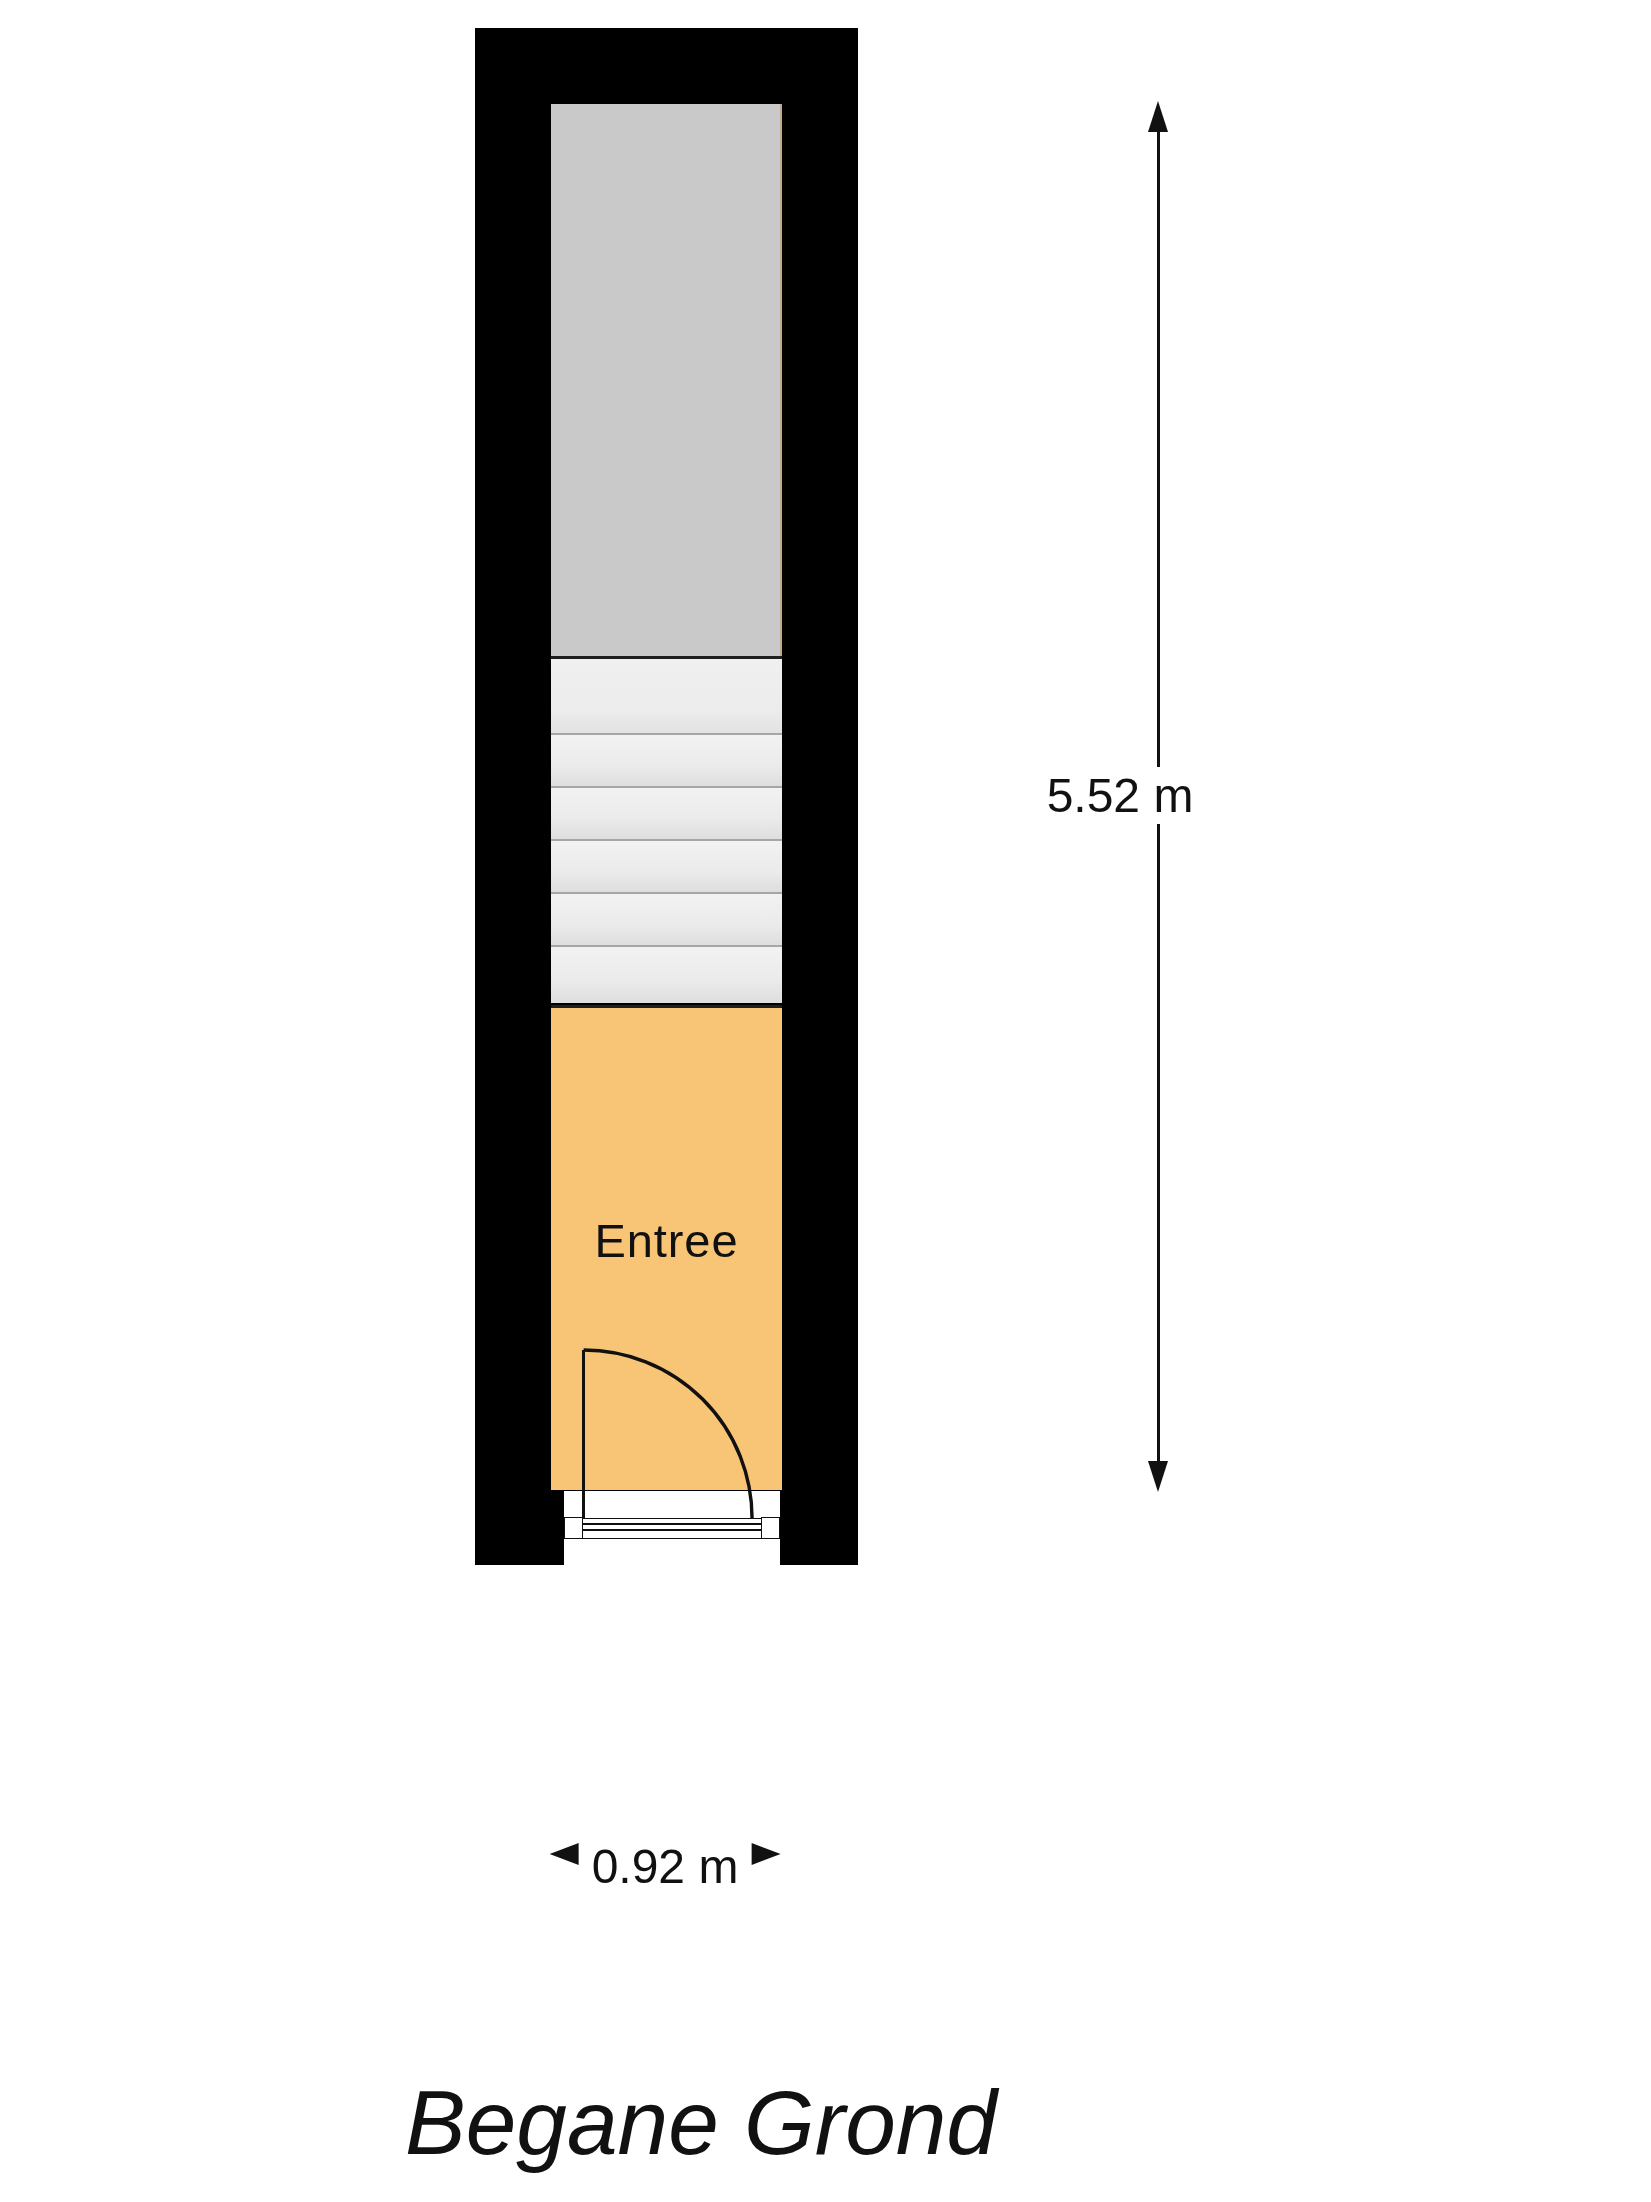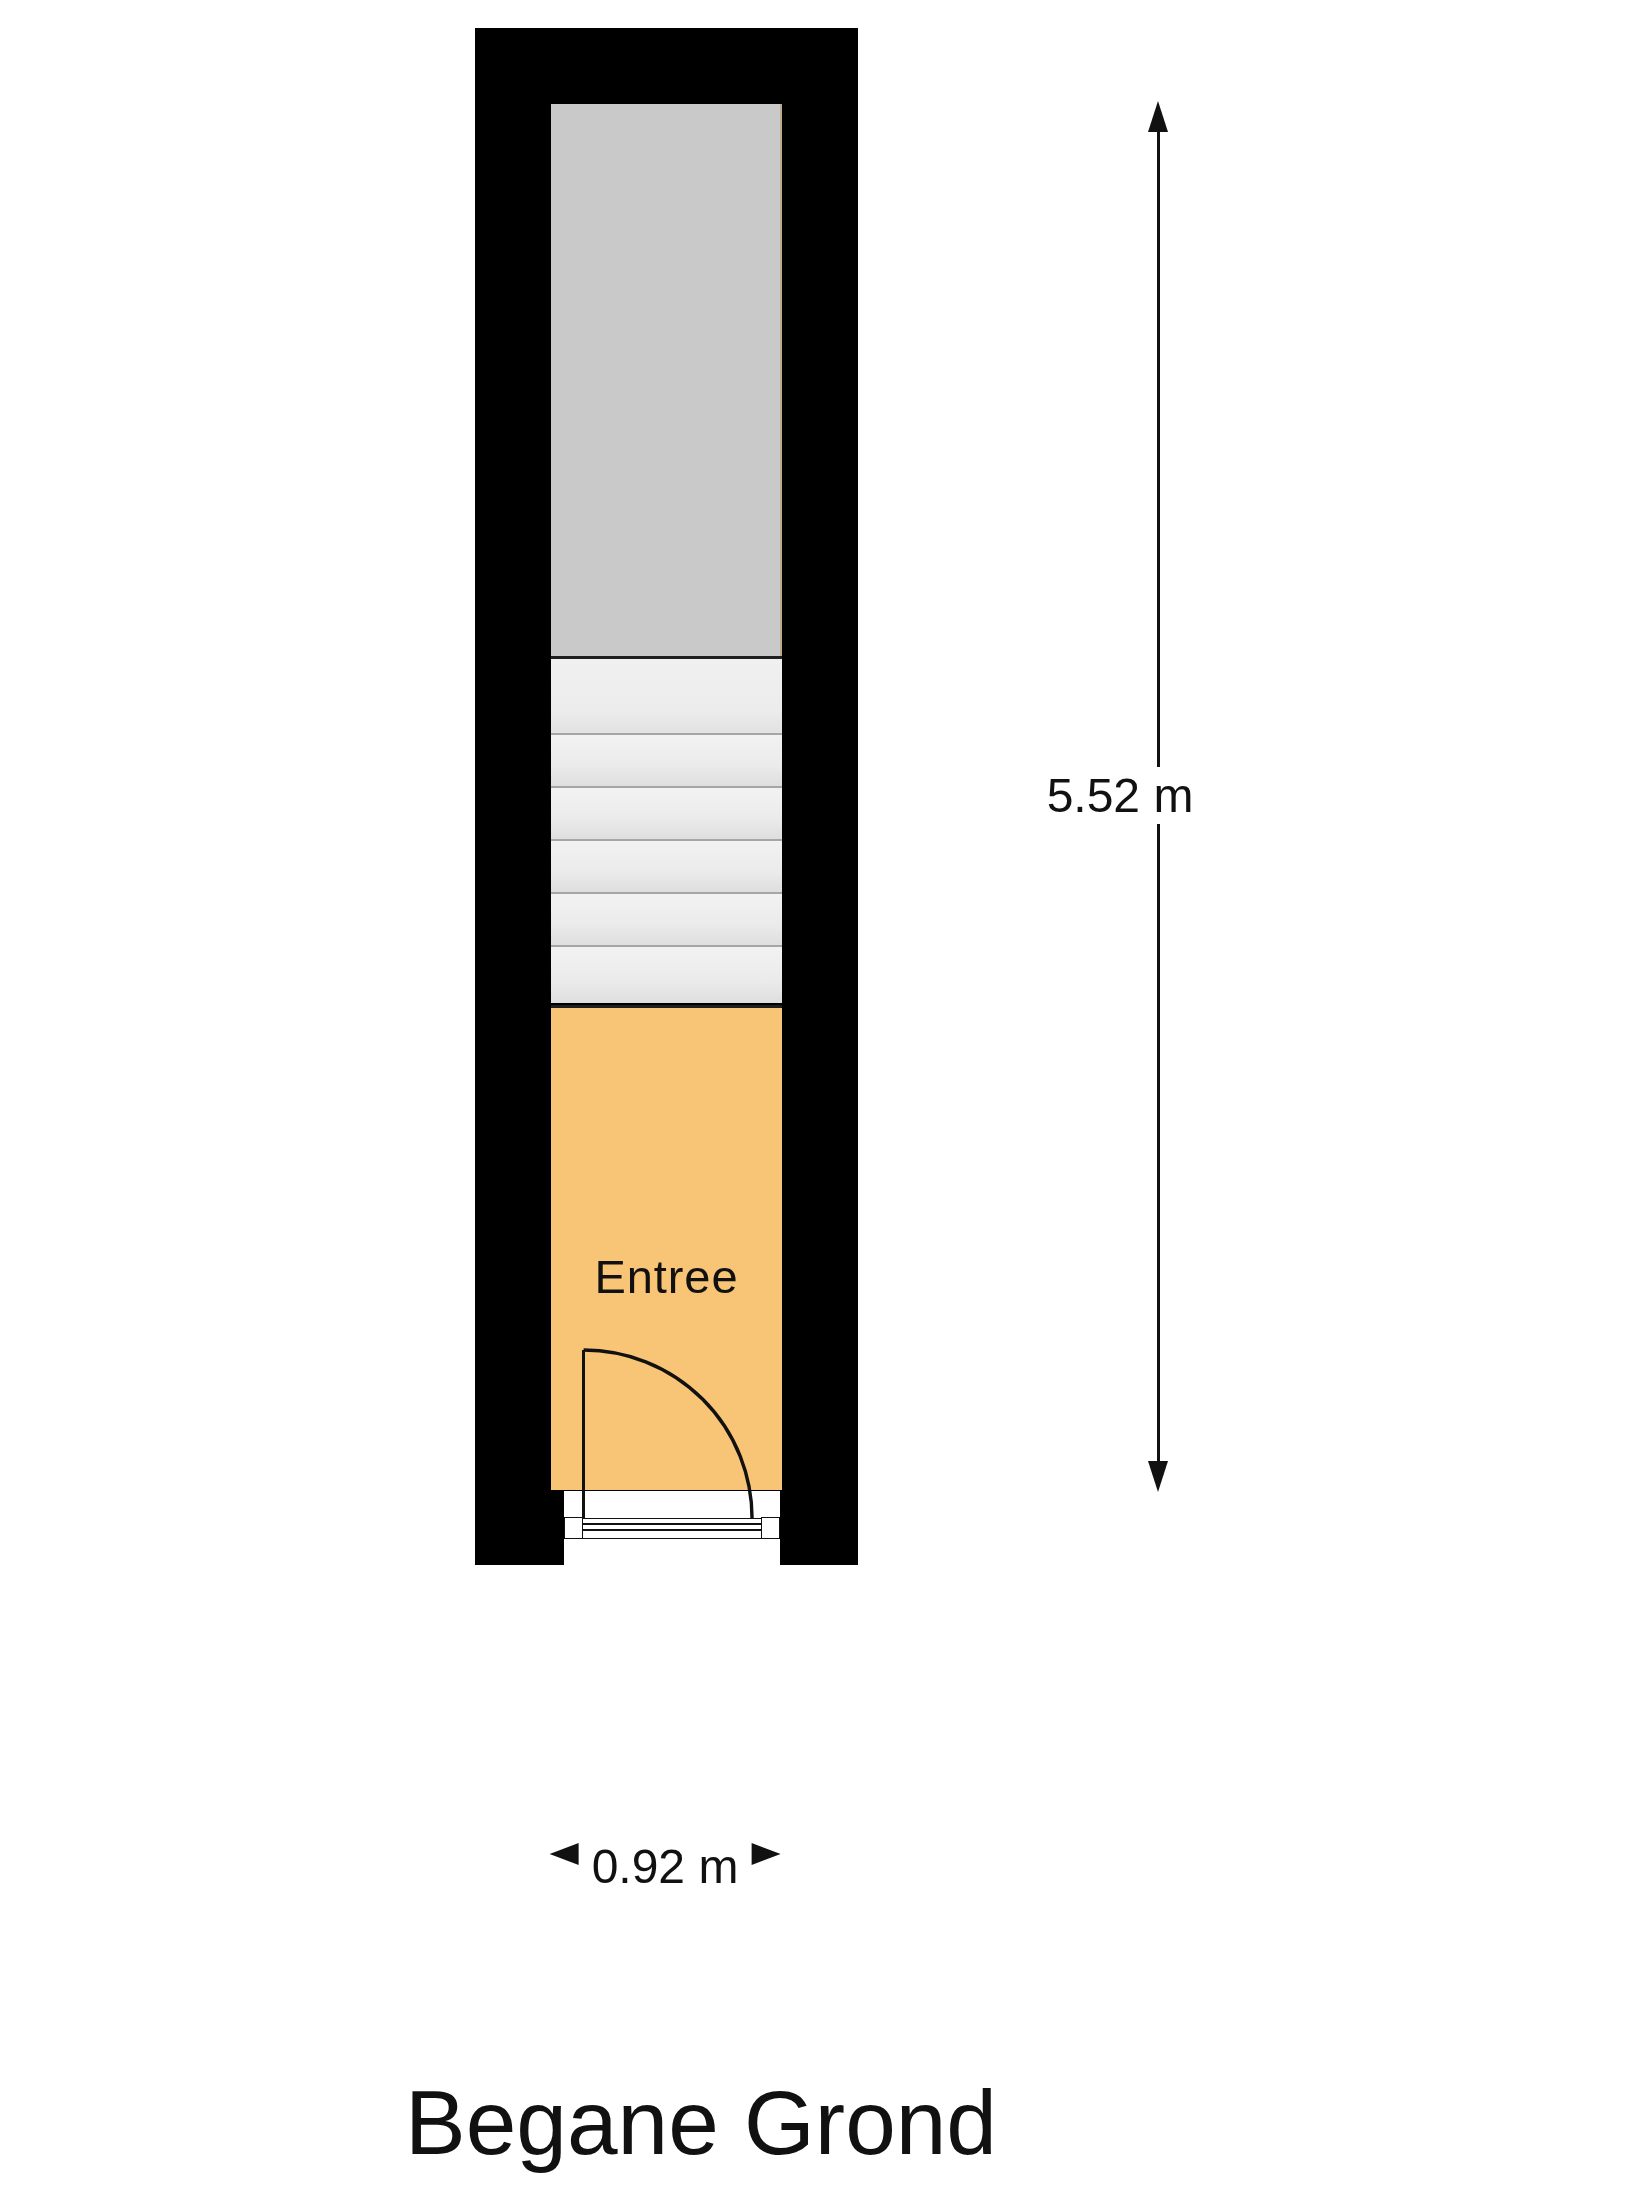--- a/index.html
+++ b/index.html
@@ -67,21 +67,20 @@
     background: var(--c-entree, #f8c476);
   }
   .room-label {
     position: absolute;
     left: 0; top: 205px;
     width: 100%;
     text-align: center;
     font-size: 47px;
     color: var(--c-line, #111111);
     letter-spacing: 0.9px;
-    margin-top: 36px;
   }
   
   .door-opening {
     position: absolute;
     left: 564px; top: 1491px;
     width: 216px; height: 74px;
     background: #ffffff;
   }
   .door-leaf {
     position: absolute;
@@ -171,20 +170,21 @@
   .hdim-arrow.right { border-left: 29px solid var(--c-line, #111111); }
   
   .plan-title {
     position: absolute;
     left: 701px; top: 2122px;
     transform: translate(-50%, -50%);
     font-size: 91px;
     line-height: 1;
     color: var(--c-line, #111111);
     white-space: nowrap;
+    font-style: italic;
   }
 </style>
 </head>
 <body>
 
 <div class="canvas">
 
   <div class="walls"></div>
 
   <div class="interior">

